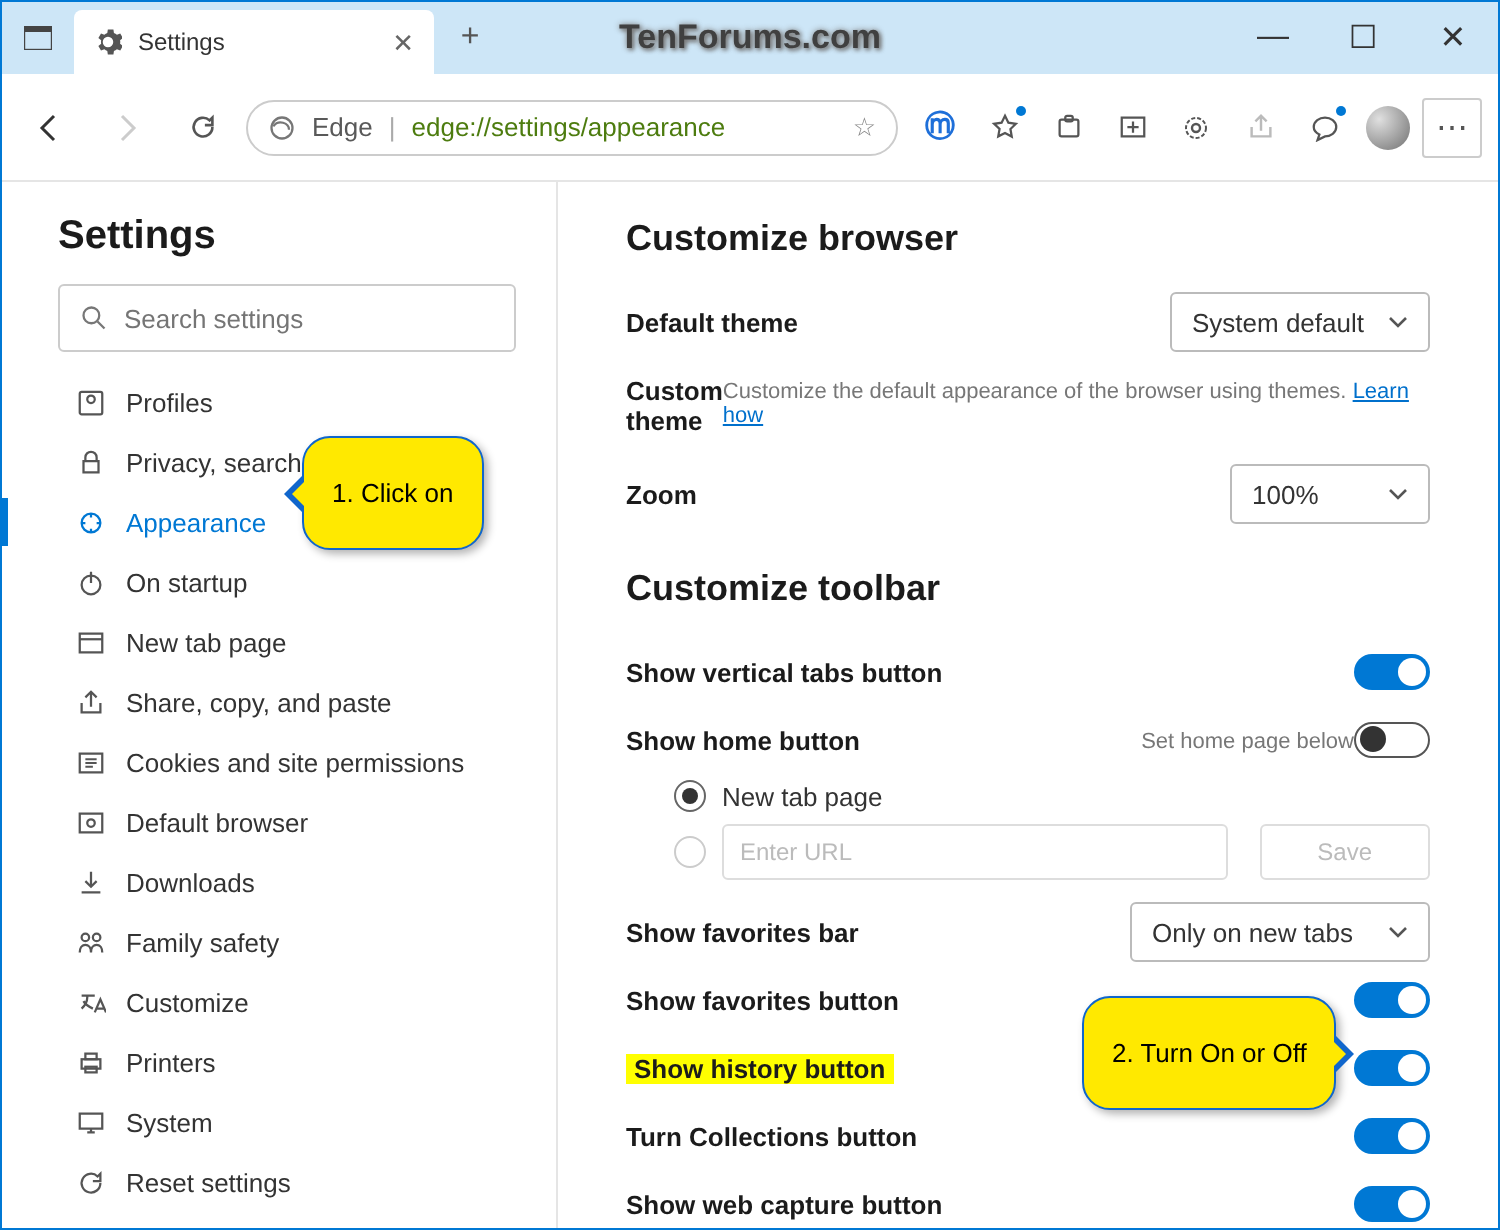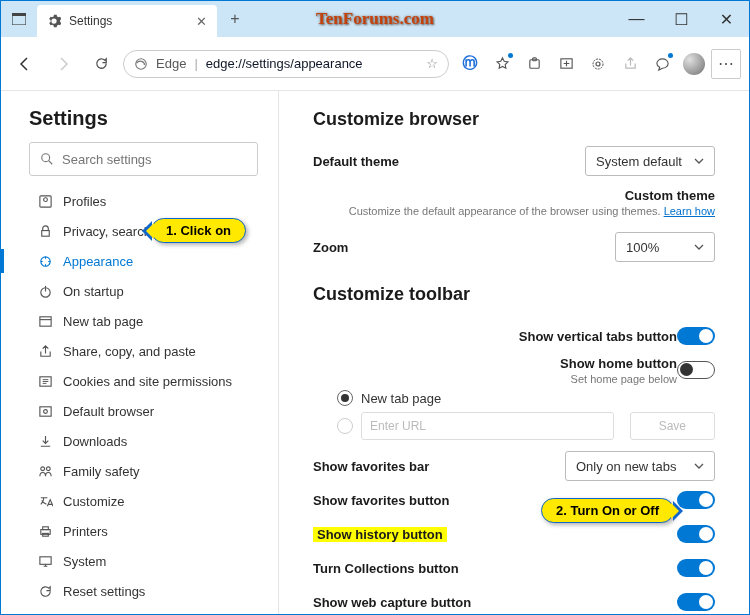--- a/index.html
+++ b/index.html
@@ -14,21 +14,21 @@
 .tab svg { flex-shrink: 0; }
 .new-tab { width: 28px; height: 28px; display: flex; align-items: center; justify-content: center; color: #555; margin-left: 4px; }
 .taskview { width: 36px; display: flex; align-items: center; justify-content: center; height: 36px; color: #444; }
 
 
 .addr-row { height: 54px; display: flex; align-items: center; padding: 0 8px; gap: 6px; border-bottom: 1px solid #e5e5e5; }
 .addr-row .nav-btn { width: 32px; height: 32px; display: flex; align-items: center; justify-content: center; color: #555; border-radius: 4px; }
 .addr-row .nav-btn.disabled { color: #bbb; }
 .addr-box { flex: 1; height: 28px; border: 1px solid #ccc; border-radius: 14px; display: flex; align-items: center; padding: 0 10px; gap: 8px; font-size: 13px; color: #595959; }
 .addr-box .sep { color: #aaa; }
-.addr-box input { border: none; outline: none; flex: 1; font-size: 13px; color: #0f172a; background: transparent; }
+.addr-box input { border: none; outline: none; flex: 1; font-size: 13px; color: #4d7c0f; background: transparent; }
 .addr-ext { display: flex; gap: 2px; }
 .addr-ext .ico { width: 30px; height: 30px; display: flex; align-items: center; justify-content: center; color: #555; }
 .blue-dot { position: relative; }
 .blue-dot::after { content: ''; position: absolute; top: 4px; right: 4px; width: 5px; height: 5px; background: #0078d4; border-radius: 50%; }
 .avatar { width: 22px; height: 22px; border-radius: 50%; background: radial-gradient(circle at 30% 30%, #e0e0e0, #707070); }
 .menu-dots { border: 1px solid #ccc; border-radius: 2px; width: 28px; height: 26px; }
 
 
 .page { display: flex; height: calc(615px - 36px - 38px - 2px); position: relative; }
 .sidebar { width: 278px; border-right: 1px solid #e5e5e5; padding: 16px 20px 0 28px; overflow-y: auto; }
@@ -40,45 +40,45 @@
 .side-item.active::before { content: ''; position: absolute; left: -28px; top: 3px; bottom: 3px; width: 3px; background: #0078d4; }
 .side-item .sicon { width: 16px; display: flex; justify-content: center; color: #555; }
 .side-item.active .sicon { color: #0078d4; }
 
 .content { flex: 1; padding: 18px 34px 0 34px; overflow-y: auto; }
 .content h2 { font-size: 18px; font-weight: 600; color: #1b1b1b; margin-bottom: 14px; }
 .content h2.second { margin-top: 20px; }
 .row { display: flex; align-items: center; min-height: 34px; font-size: 13px; }
 .row .lbl { font-weight: 600; color: #1b1b1b; flex: 1; }
 .row .desc { font-size: 11px; color: #777; margin-top: 2px; }
-.row .lblwrap { flex: 1; display: flex; flex-direction: column; gap: 0; text-align: right; }
+.row .lblwrap { flex: 1; display: flex; flex-direction: row; gap: 0; }
 .dropdown { height: 30px; border: 1px solid #bbb; border-radius: 3px; display: flex; align-items: center; padding: 0 10px; gap: 10px; font-size: 13px; color: #333; min-width: 130px; justify-content: space-between; }
 .link { color: #0070cc; text-decoration: underline; font-size: 11px; }
 .toggle { width: 38px; height: 18px; border-radius: 10px; position: relative; cursor: pointer; }
 .toggle.on { background: #0078d4; }
 .toggle.on::after { content: ''; position: absolute; right: 2px; top: 2px; width: 14px; height: 14px; background: #fff; border-radius: 50%; }
 .toggle.off { background: #fff; border: 1px solid #555; }
 .toggle.off::after { content: ''; position: absolute; left: 2px; top: 1px; width: 13px; height: 13px; background: #333; border-radius: 50%; }
 .radio-row { display: flex; align-items: center; gap: 8px; padding: 3px 0 3px 24px; font-size: 13px; color: #333; }
 .radio { width: 16px; height: 16px; border: 1.5px solid #666; border-radius: 50%; position: relative; }
 .radio.sel::after { content: ''; position: absolute; inset: 3px; background: #333; border-radius: 50%; }
 .radio.dis { border-color: #ccc; }
 .url-input { flex: 1; height: 28px; border: 1px solid #ddd; border-radius: 3px; padding: 0 8px; font-size: 12px; color: #bbb; display: flex; align-items: center; margin-right: 8px; }
 .save-btn { height: 28px; border: 1px solid #ddd; border-radius: 3px; padding: 0 28px; font-size: 12px; color: #bbb; display: flex; align-items: center; }
 .hl { background: #ffff00; padding: 0 4px; }
 
 
-.callout { position: absolute; background: #ffe900; border: 1.5px solid #1066cc; border-radius: 14px; padding: 4px 14px; font-size: 13px; font-weight: 700; color: #000; display: flex; align-items: center; box-shadow: 2px 2px 4px rgba(0,0,0,0.3); }
+.callout { position: absolute; background: #ffe900; border: 1.5px solid #1066cc; border-radius: 14px; padding: 20px 14px; font-size: 13px; font-weight: 400; color: #000; display: flex; align-items: center; box-shadow: 2px 2px 4px rgba(0,0,0,0.3); }
 .callout::before { content: ''; position: absolute; right: 100%; top: 50%; transform: translateY(-50%); width: 0; height: 0; border: 10px solid transparent; border-right-color: #1066cc; }
 .callout::after { content: ''; position: absolute; right: 100%; top: 50%; transform: translateY(-50%); margin-right: -2px; width: 0; height: 0; border: 8px solid transparent; border-right-color: #ffe900; }
 .callout.c2::before, .callout.c2::after { left: 100%; right: auto; }
 .callout.c2::before { border-right-color: transparent; border-left-color: #1066cc; }
 .callout.c2::after { border-right-color: transparent; border-left-color: #ffe900; margin-right: 0; margin-left: -2px; }
 
-.watermark { position: absolute; top: 8px; left: 50%; transform: translateX(-50%); font-size: 17px; font-weight: 700; color: #c2410c; text-shadow: 0 0 3px #888, 1px 1px 2px #666; font-family: Liberation Serif, serif; pointer-events: none; z-index: 20; }
+.watermark { position: absolute; top: 8px; left: 50%; transform: translateX(-50%); font-size: 17px; font-weight: 700; color: #404040; text-shadow: 0 0 3px #888, 1px 1px 2px #666; font-family: Liberation Sans, sans-serif; pointer-events: none; z-index: 20; }
 
 .chev { display: inline-block; }
 </style>
 </head>
 <body>
 
 <div class="watermark">TenForums.com</div>
 
 <div class="titlebar">
   <div class="taskview">

